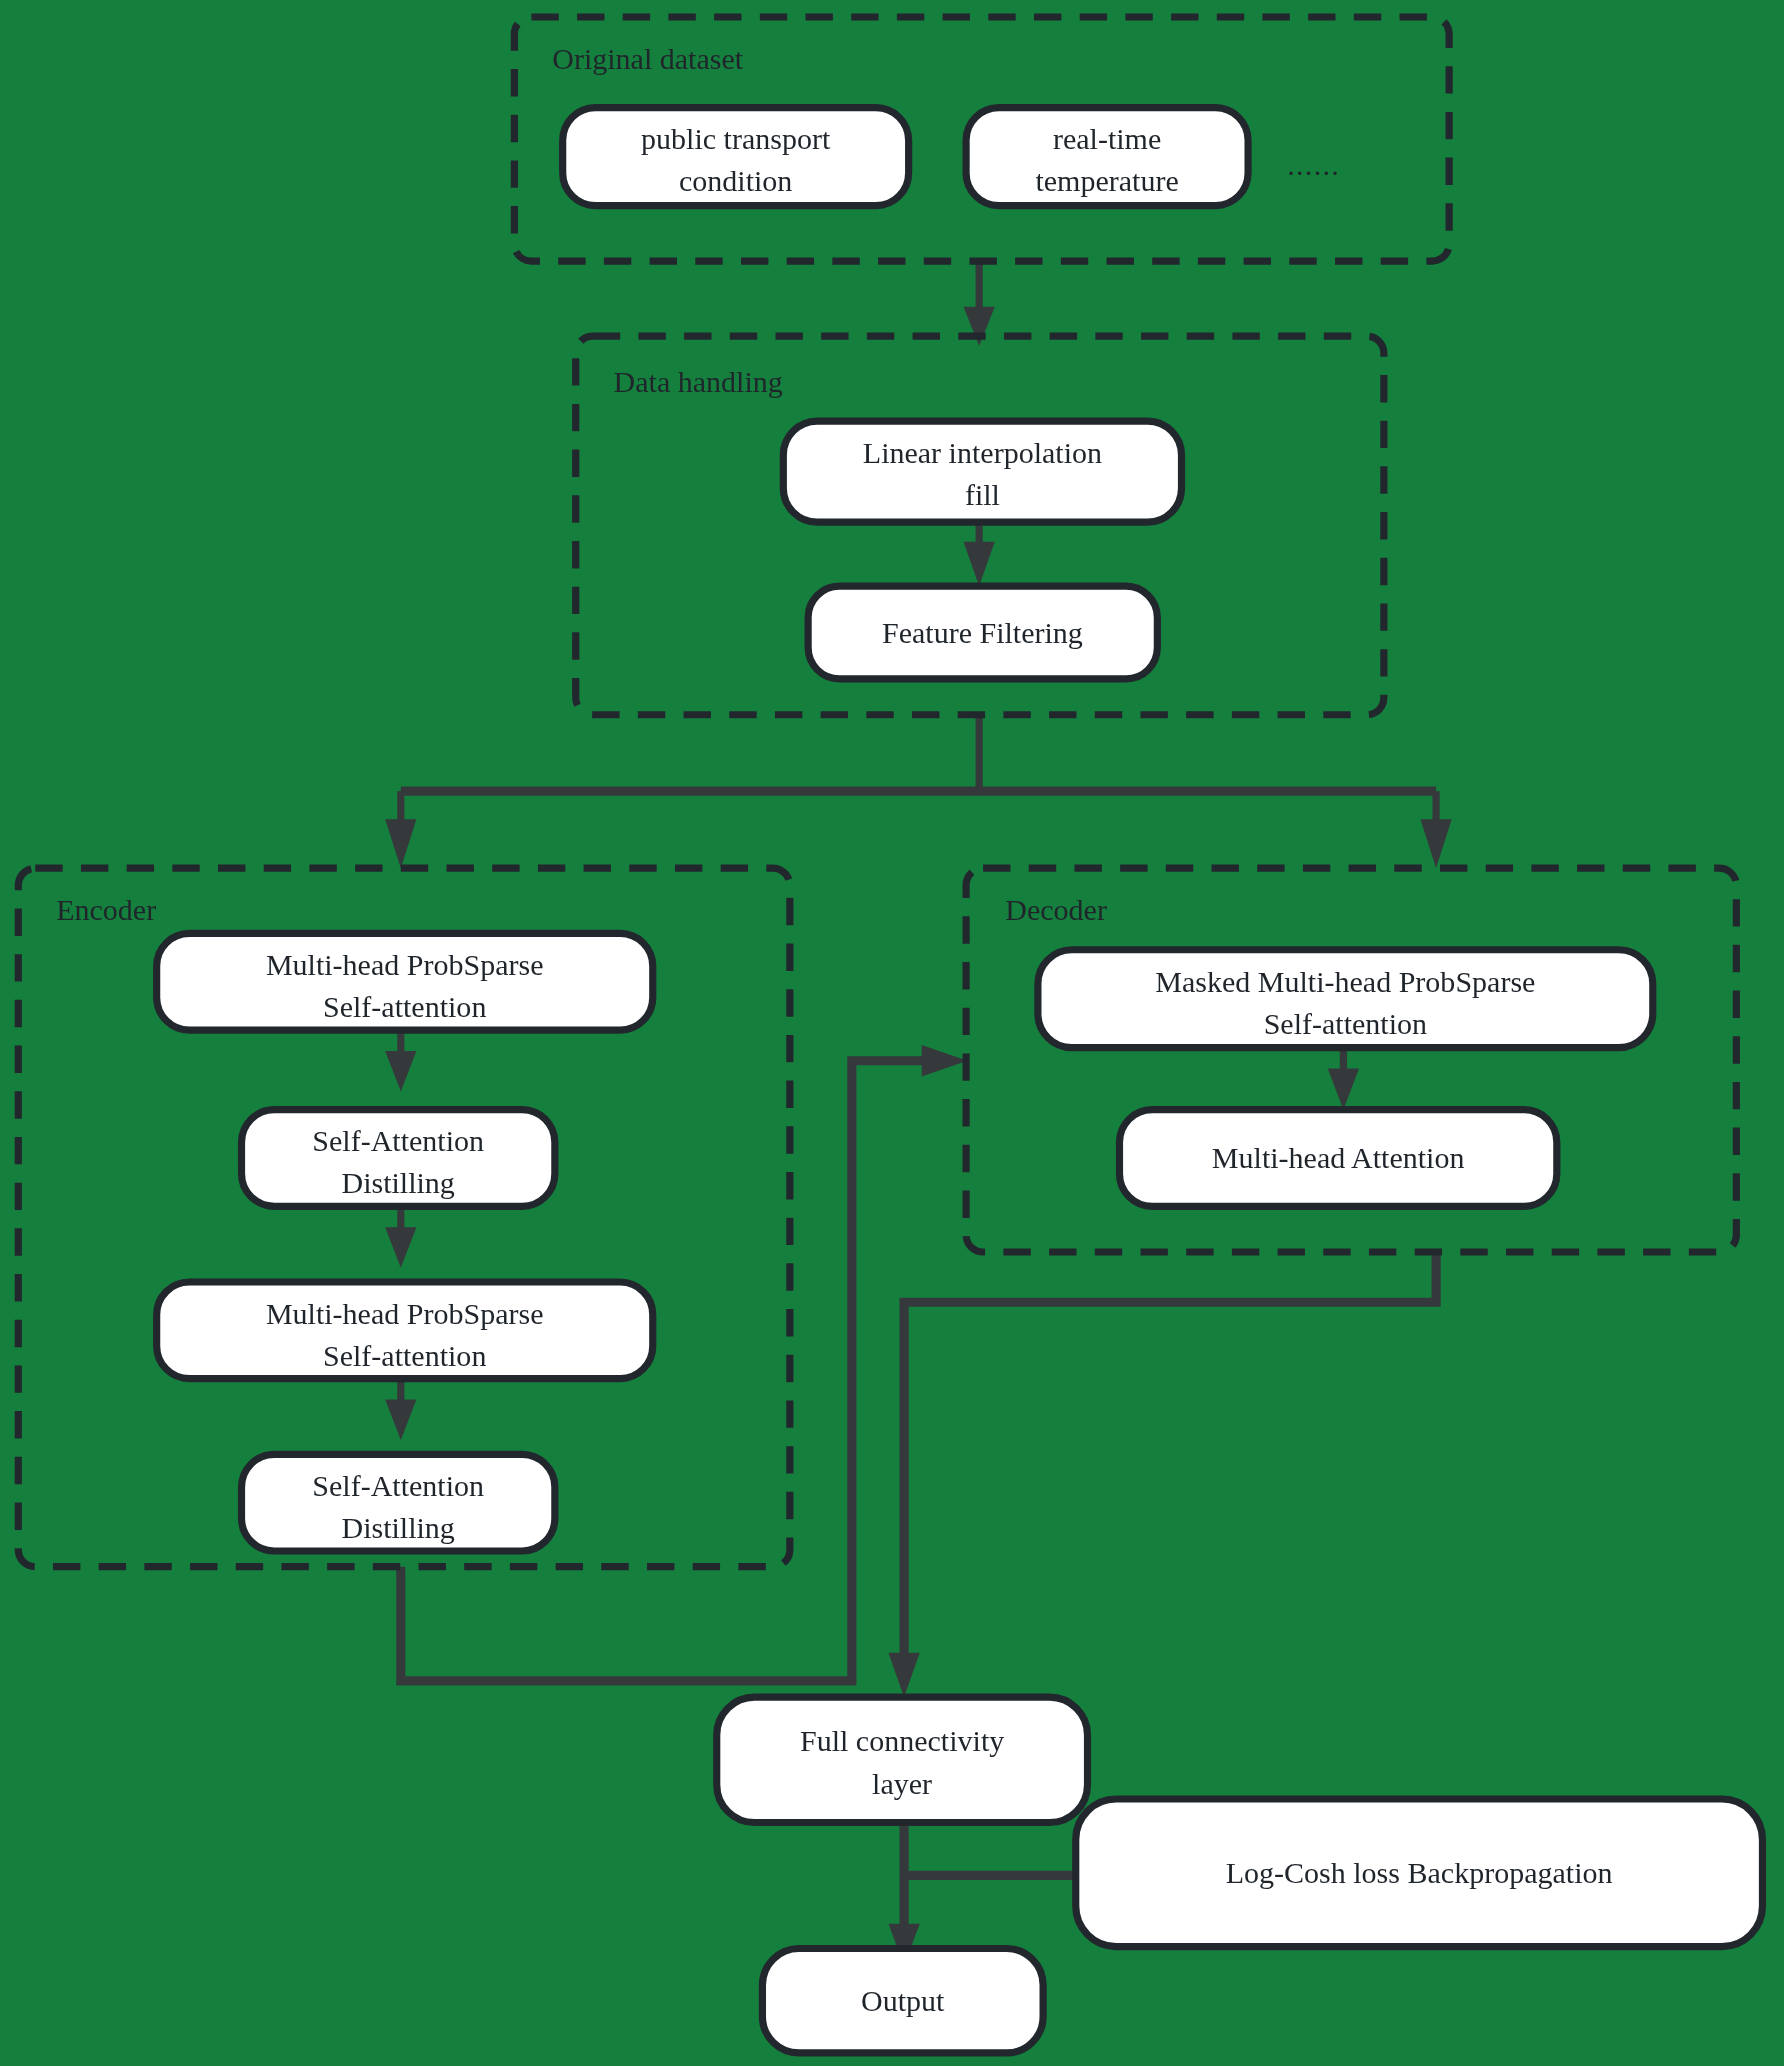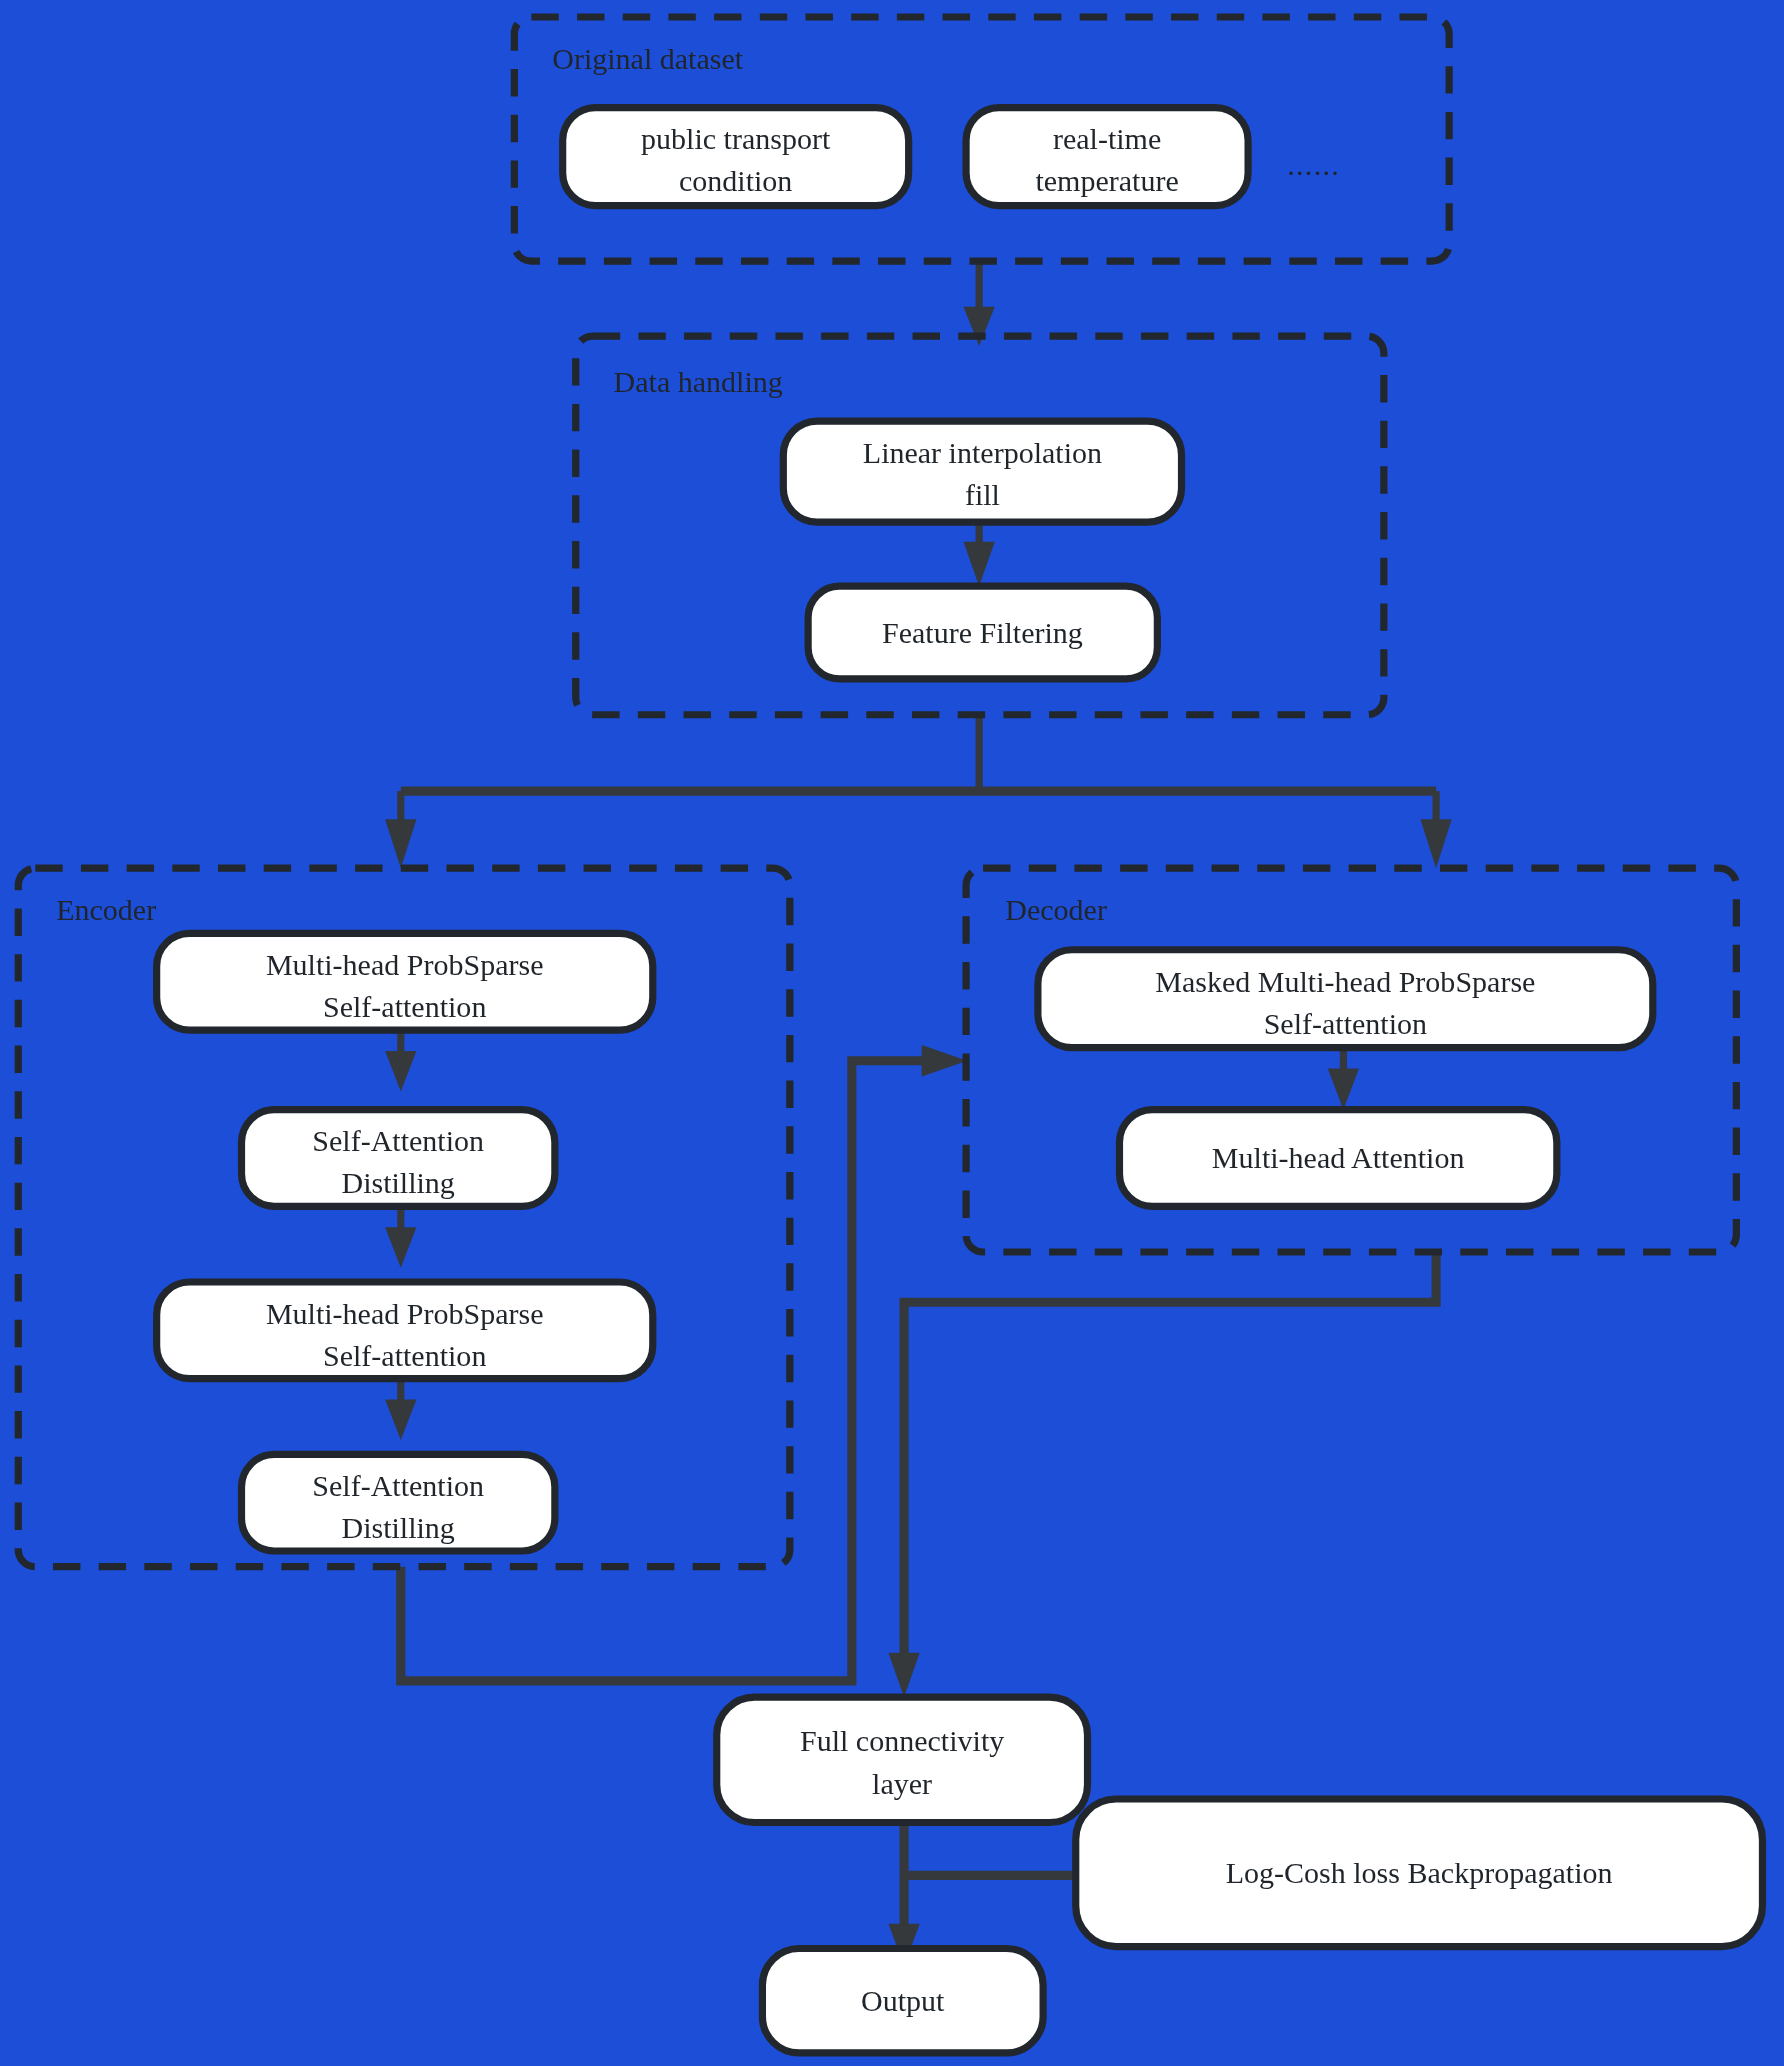--- a/index.html
+++ b/index.html
@@ -4,21 +4,21 @@
 <style>
   html, body {
     margin: 0;
     padding: 0;
     background: #ffffff;
   }
   #canvas {
     position: relative;
     width: 1784px;
     height: 2066px;
-    background: #1d4ed8;
+    background: #15803d;
     font-family: "Liberation Serif", "DejaVu Serif", serif;
     text-align: center;
   }
   svg.diagram {
     position: absolute;
     top: 0;
     left: 0;
     width: 1784px;
     height: 2066px;
   }

